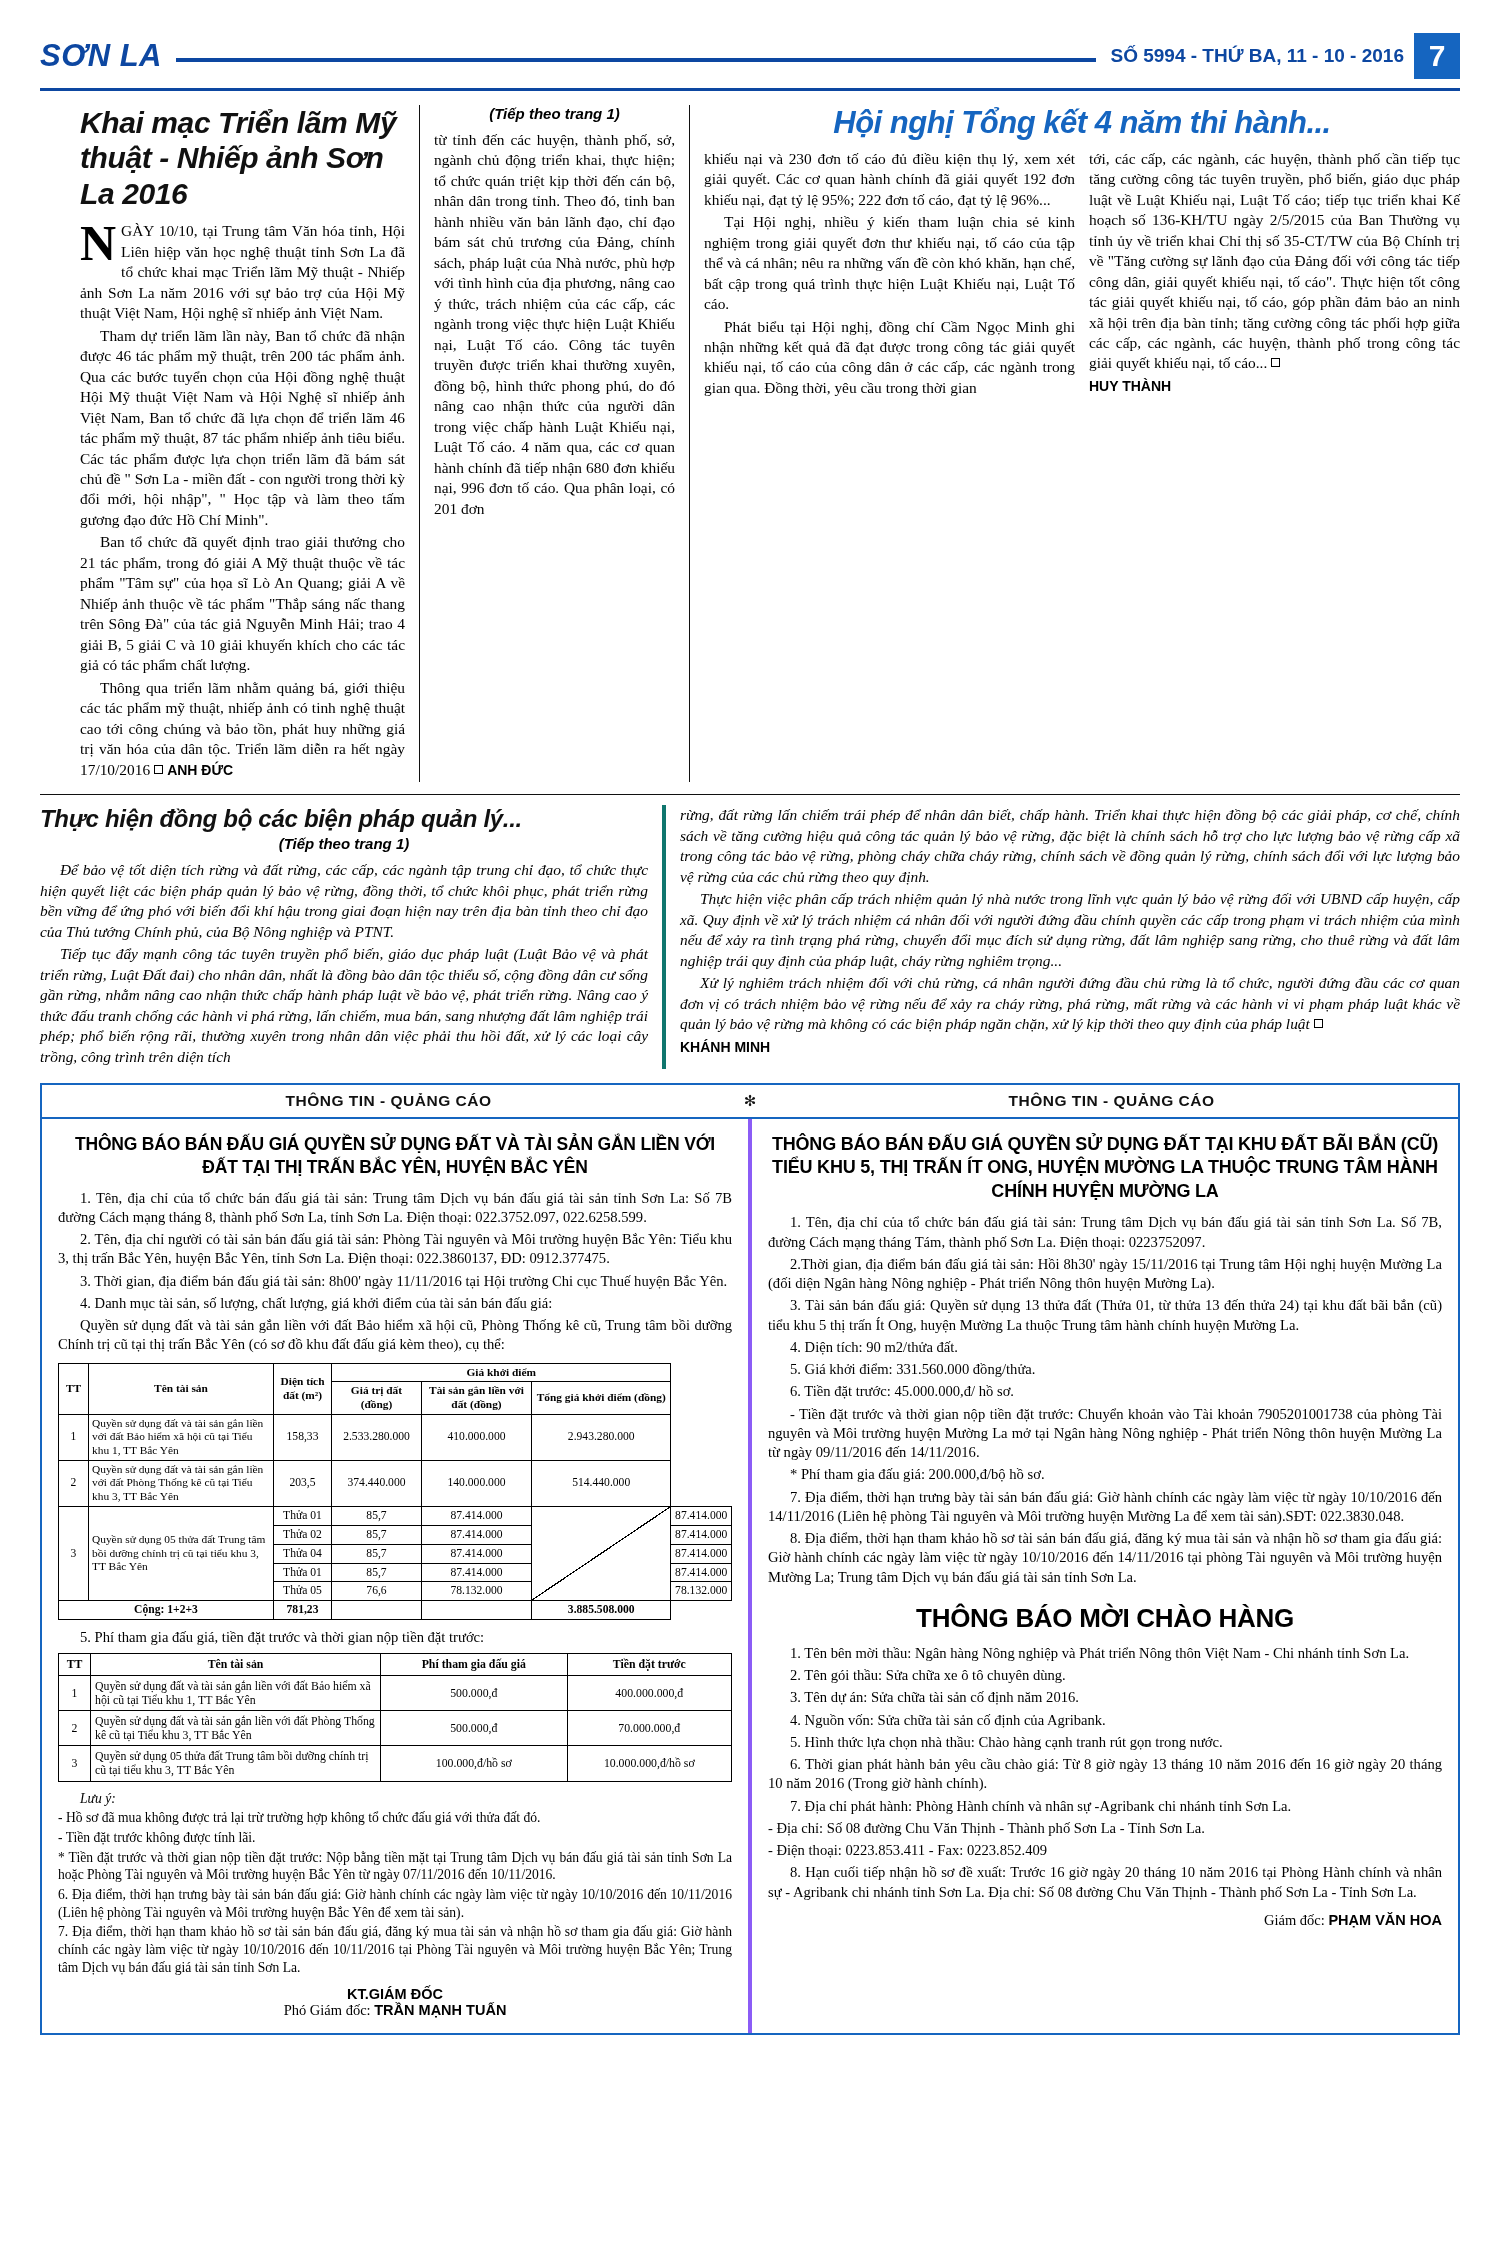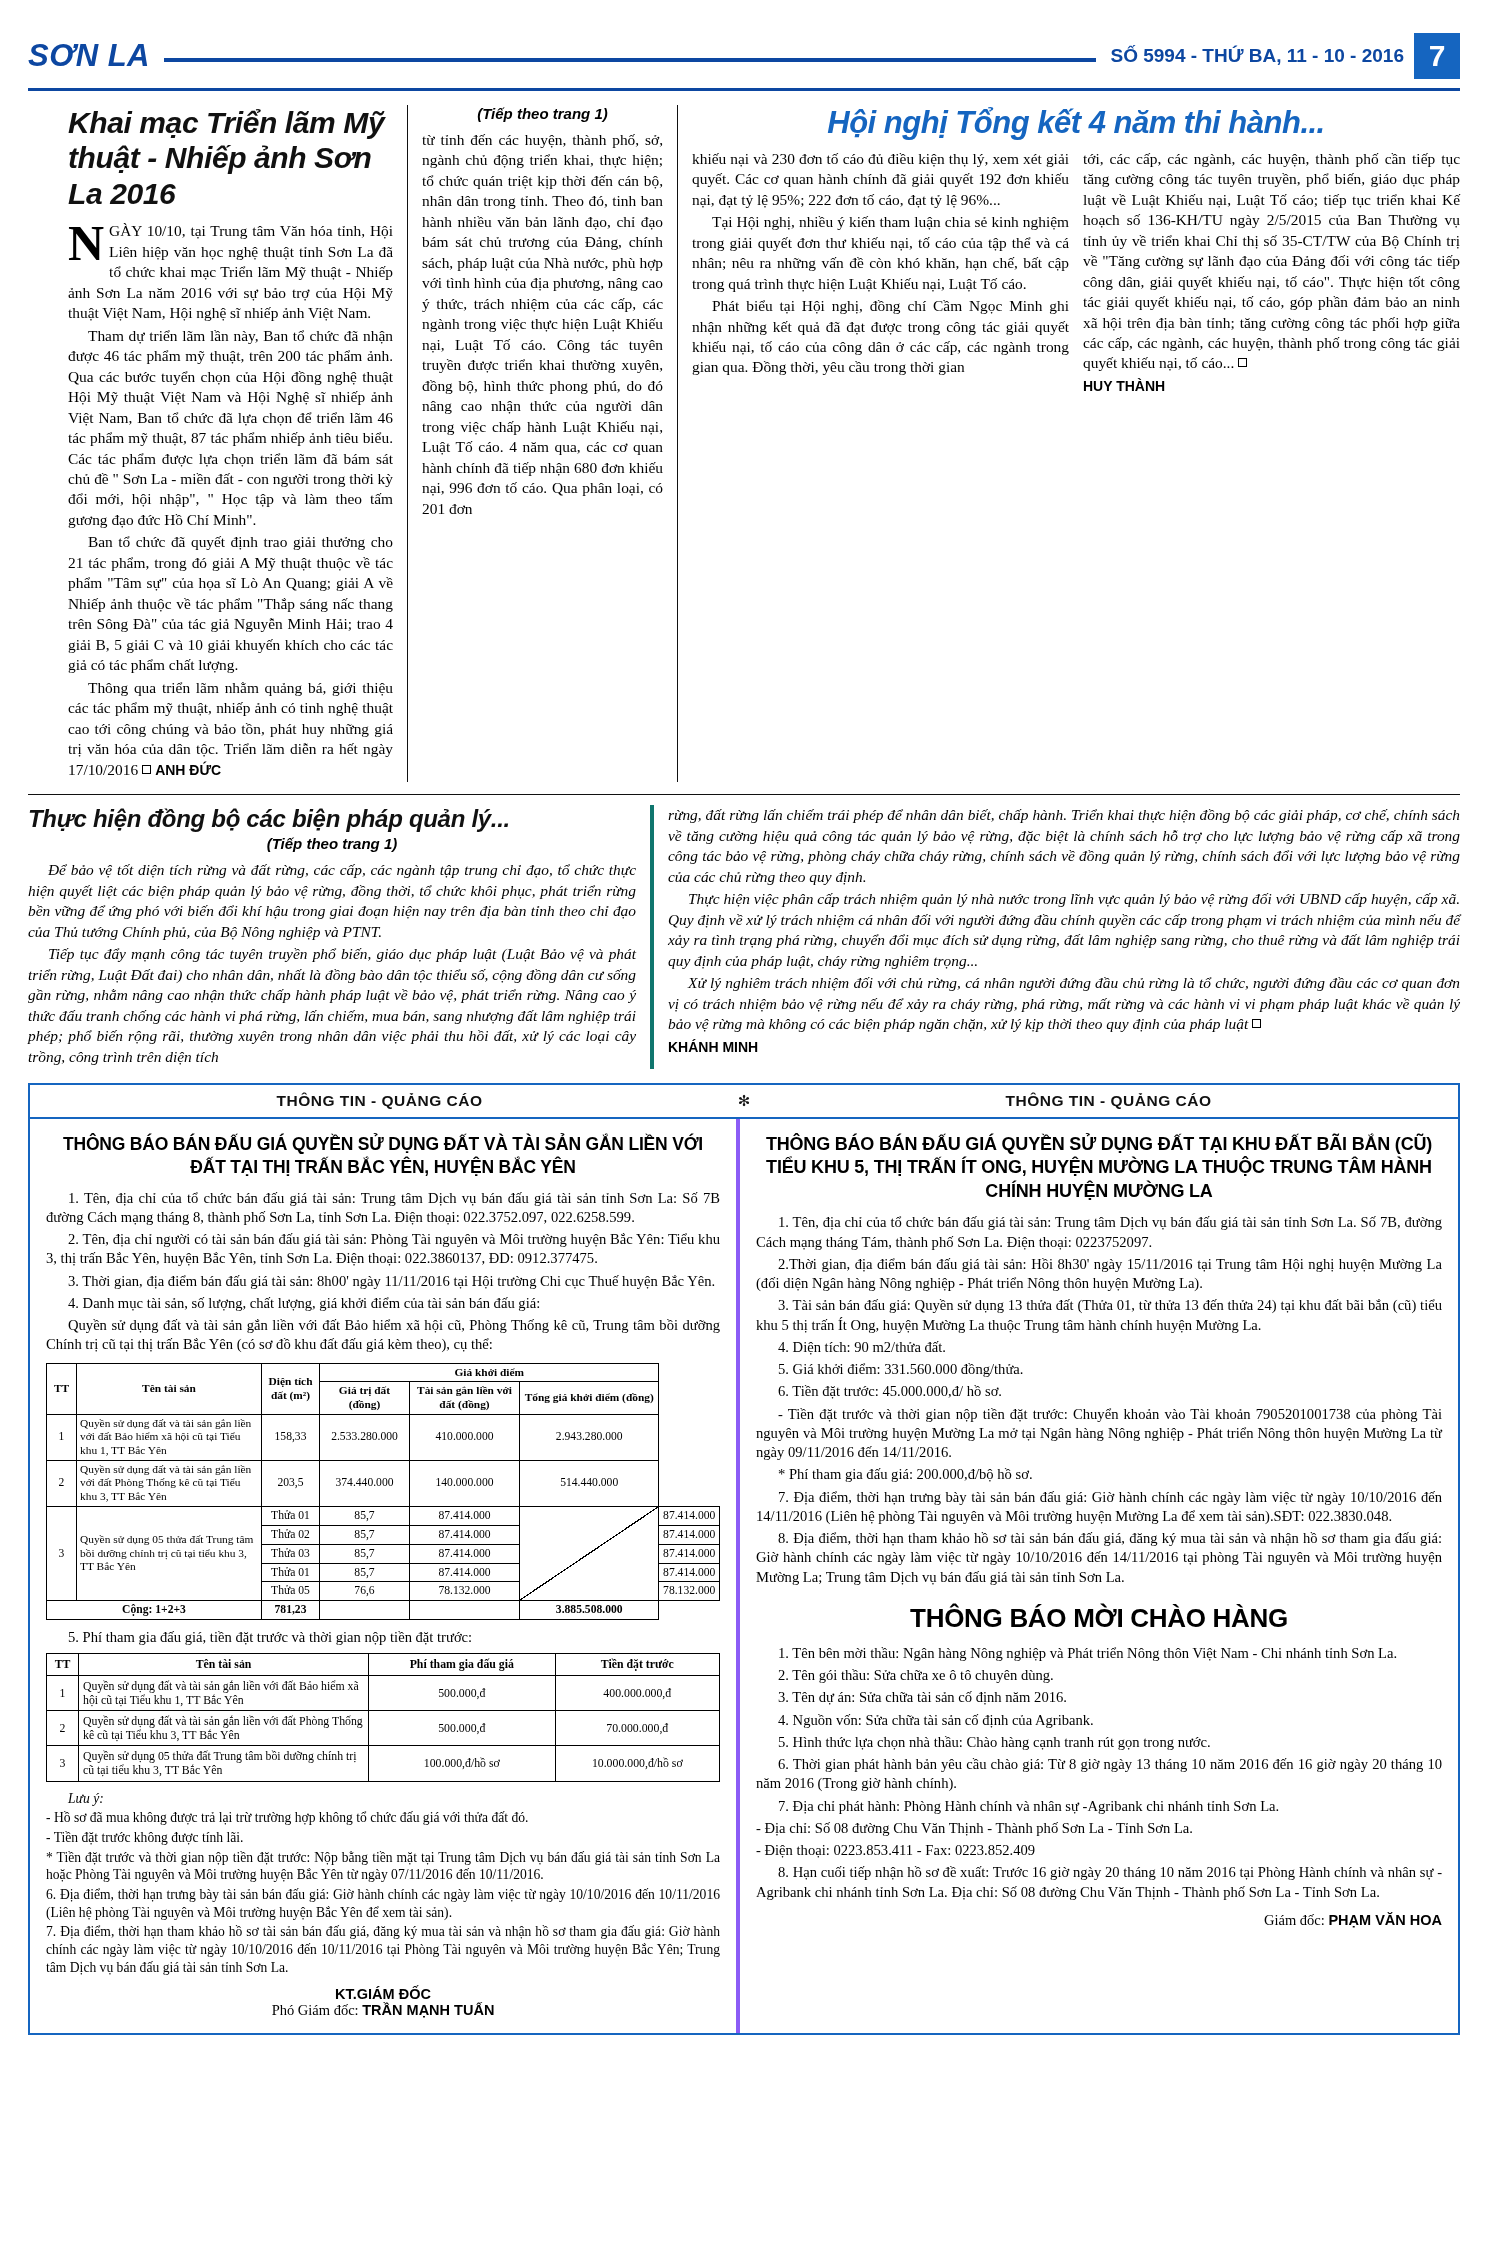--- a/index.html
+++ b/index.html
@@ -4,21 +4,21 @@
 <style>
   * { box-sizing: border-box; }
   html, body { margin:0; padding:0; }
   body {
     width:1500px; height:2249px;
     background:#ffffff;
     font-family:"Liberation Serif", serif;
     color:#000;
     position:relative;
   }
-  .page { width:1500px; height:2249px; padding:28px 40px 20px 28px; position:relative; }
+  .page { width:1500px; height:2249px; padding:28px 40px 20px 40px; position:relative; }
 
   
   .masthead { display:flex; align-items:center; height:56px; position:relative; }
   .mast-name { font-family:"Liberation Sans", sans-serif; font-weight:bold; font-style:italic; font-size:31px; color:#0d47a1; letter-spacing:0.5px; white-space:nowrap; }
   .mast-rule { flex:1; height:4px; background:#0d47a1; margin:0 14px; position:relative; top:4px; }
   .mast-date { font-family:"Liberation Sans", sans-serif; font-weight:bold; font-size:19px; color:#0d47a1; white-space:nowrap; padding-right:10px; }
   .page-num { width:46px; height:46px; background:#1565c0; color:#fff; font-family:"Liberation Sans", sans-serif; font-weight:bold; font-size:30px; display:flex; align-items:center; justify-content:center; }
 
   .mast-divider { height:3px; background:#0d47a1; margin-top:4px; }
 
@@ -217,21 +217,21 @@
             <td rowspan="5" class="strike-cell" style="padding:0"></td>
             <td>87.414.000</td>
           </tr>
           <tr>
             <td>Thửa 02</td>
             <td>85,7</td>
             <td>87.414.000</td>
             <td>87.414.000</td>
           </tr>
           <tr>
-            <td>Thửa 03</td>
+            <td>Thửa 04</td>
             <td>85,7</td>
             <td>87.414.000</td>
             <td>87.414.000</td>
           </tr>
           <tr>
             <td>Thửa 01</td>
             <td>85,7</td>
             <td>87.414.000</td>
             <td>87.414.000</td>
           </tr>

